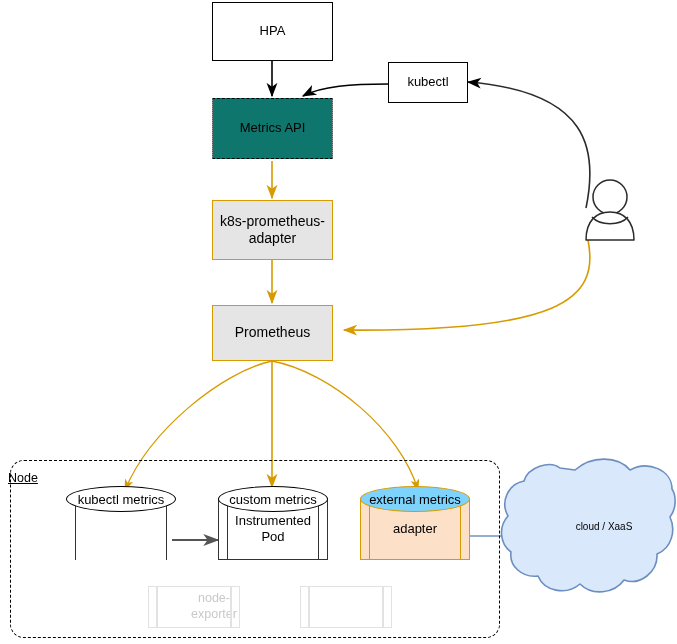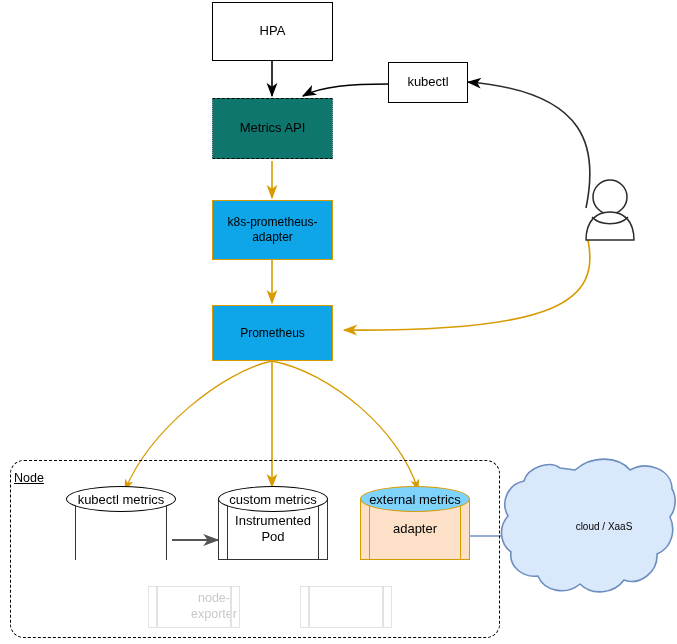--- a/index.html
+++ b/index.html
@@ -47,23 +47,23 @@
   .box-dashed {
     background: #0f766e;
     border-top: 1.8px dashed #000000;
     border-bottom: 1.8px dashed #000000;
     border-left: 1.8px dotted #9a9a9a;
     border-right: 1.8px dotted #9a9a9a;
     font-size: 13px;
   }
   
   .box-orange {
-    background: #0ea5e9;
+    background: #e5e5e5;
     border: 1.6px solid #d79b00;
-    font-size: 12px;
+    font-size: 14px;
   }
   
   .node-group {
     position: absolute;
     box-sizing: border-box;
     border: 1.8px dashed #000000;
     border-radius: 14px;
     background: transparent;
   }
   .node-group-label {
@@ -217,21 +217,21 @@
       <span>k8s-prometheus-</span><br>
       <span>adapter</span>
     </span>
   </div>
 
   <div class="node box-orange" style="left:212px; top:305px; width:121px; height:56px;">
     <span>Prometheus</span>
   </div>
 
   <div class="node-group" style="left:10px; top:460px; width:490px; height:178px;"></div>
-  <div class="node-group-label" style="left:14px; top:471px;text-decoration:underline;">Node</div>
+  <div class="node-group-label" style="left:8px; top:471px;text-decoration:underline;">Node</div>
 
   <div class="cyl" style="left:66px; top:486px; width:110px; height:74px;">
     <div class="cyl-bar" style="left:9px; top:12px; height:62px; width:0; border-left:1.8px solid #333333;"></div>
     <div class="cyl-bar" style="left:100px; top:12px; height:62px; width:0; border-left:1.8px solid #333333;"></div>
     <div class="cyl-top" style="width:110px; height:26px; background:#ffffff; border:1.8px solid #000000;">kubectl metrics</div>
   </div>
 
   <div class="cyl" style="left:218px; top:486px; width:110px; height:74px;">
     <div class="cyl-body" style="top:12px; width:110px; height:62px; background:#ffffff; border:1.8px solid #333333;">
       <span>

